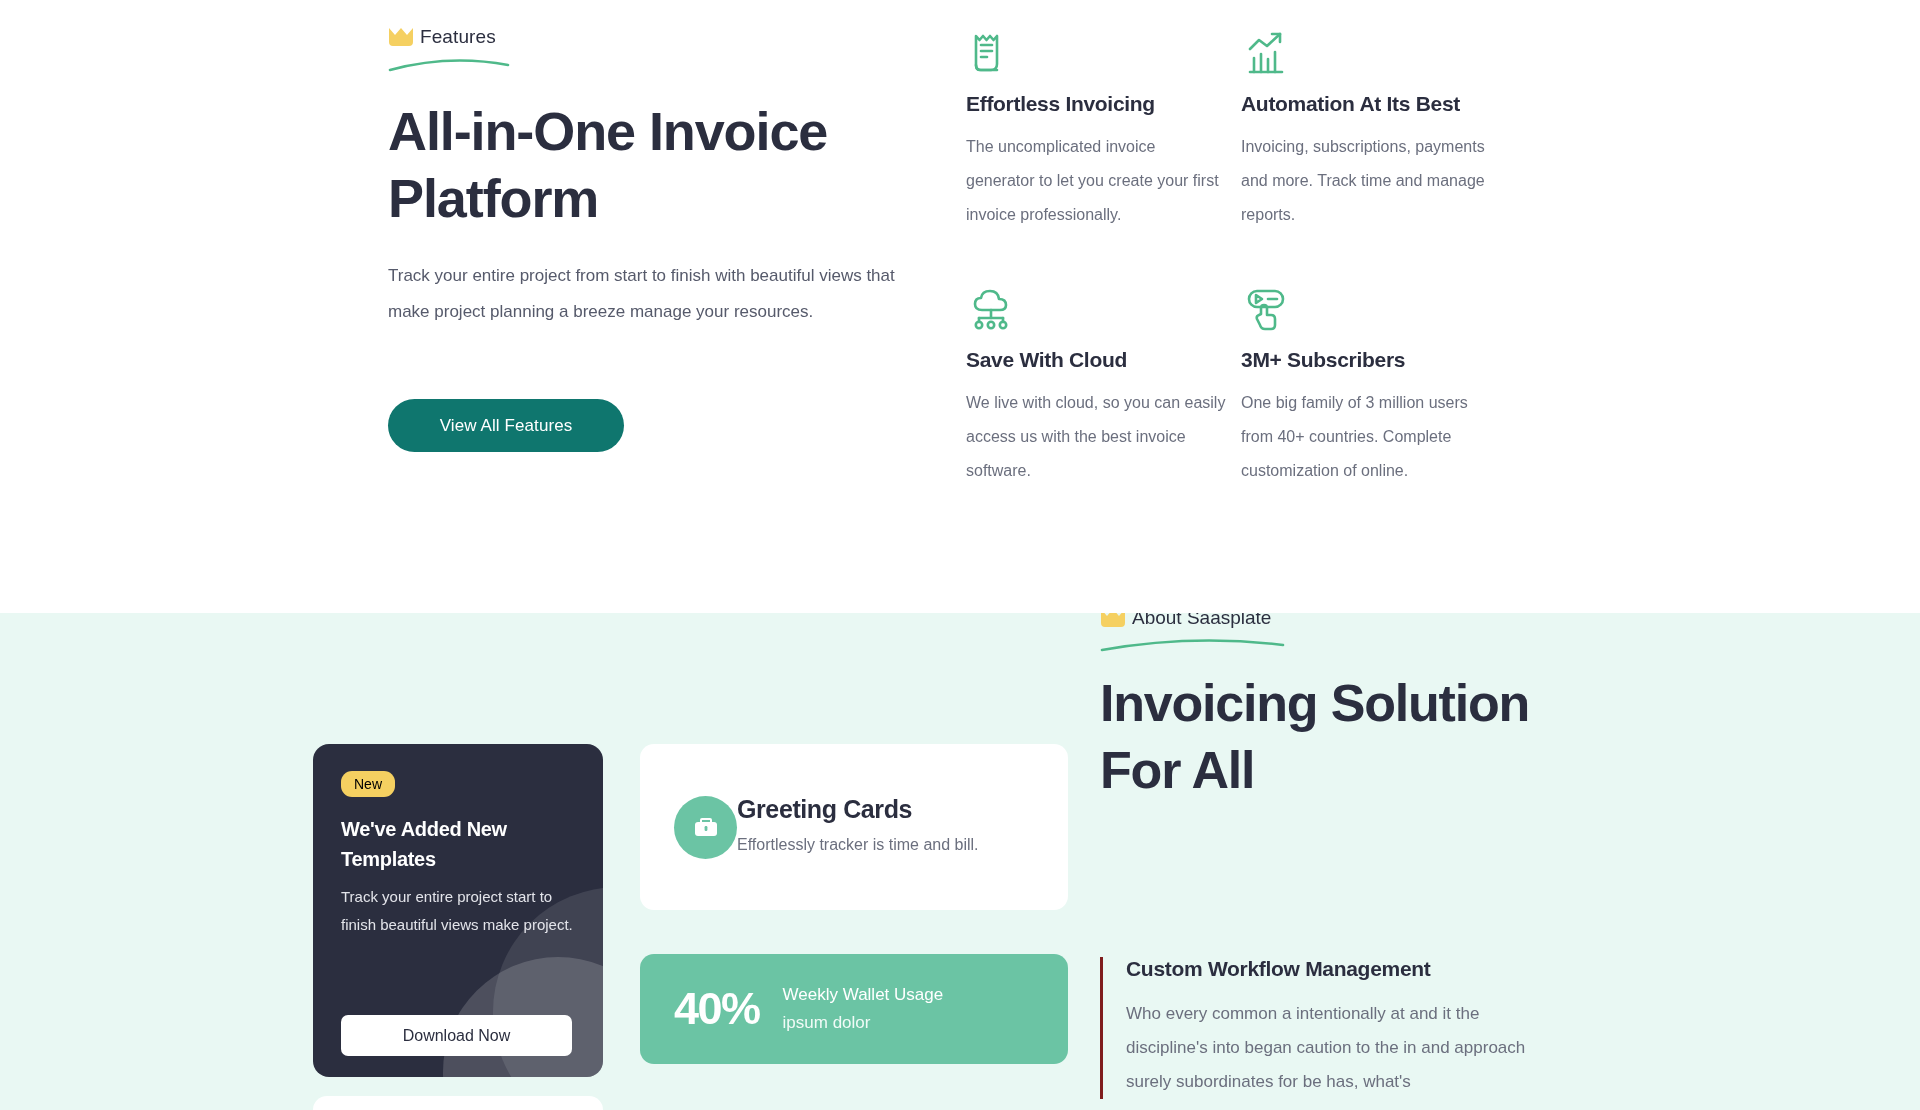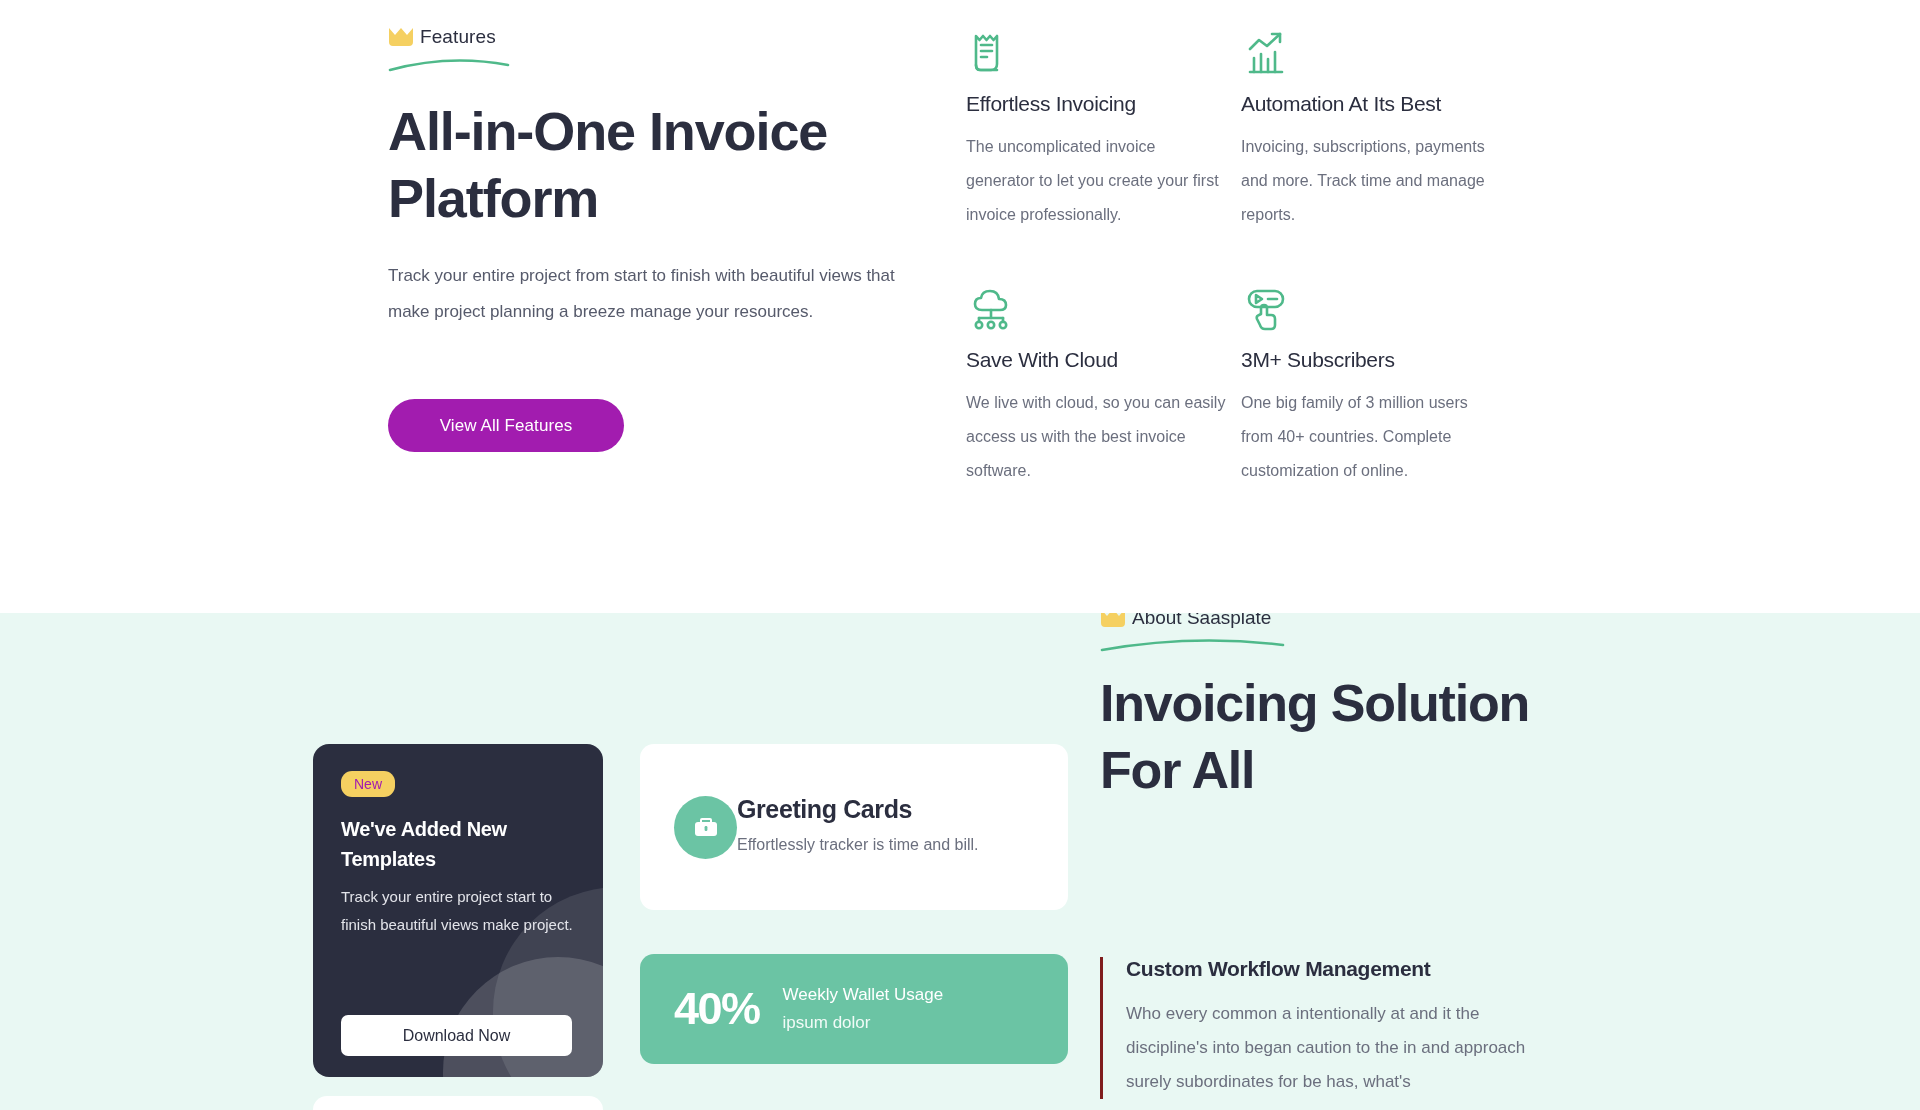--- a/index.html
+++ b/index.html
@@ -27,33 +27,33 @@
     position:absolute; left:0; top:98px; width:560px;
     font-size:54px; line-height:67px; font-weight:bold;
     color:#2b2e3f; letter-spacing:-1.1px;
   }
   .hero-desc{
     position:absolute; left:0; top:258px; width:545px;
     font-size:17px; line-height:36px; color:#565a6b;
   }
   .cta-btn{
     position:absolute; left:0; top:399px; width:236px; height:53px;
-    background:#a21caf; border:none; border-radius:27px;
+    background:#0f766e; border:none; border-radius:27px;
     color:#ffffff; font-size:17px; font-family:"Liberation Sans", sans-serif;
     cursor:pointer; letter-spacing:.1px;
   }
 
   .feature-grid{ position:absolute; left:578px; top:28px; width:560px; }
   .feature-cell{ position:absolute; width:275px; }
   .fc-0{ left:0;   top:0; }
   .fc-1{ left:275px; top:0; }
   .fc-2{ left:0;   top:256px; }
   .fc-3{ left:275px; top:256px; }
   .feature-icon{ width:52px; height:52px; display:block; margin-bottom:12px; }
-  .feature-title{ font-size:21px; font-weight:normal; color:#2b2e3f; letter-spacing:-.3px; margin-bottom:14px; }
+  .feature-title{ font-size:21px; font-weight:bold; color:#2b2e3f; letter-spacing:-.3px; margin-bottom:14px; }
   .feature-desc{ font-size:16px; line-height:34px; color:#6b6f7e; width:260px; }
 
   
   .about-section{
     position:absolute; left:0; top:613px; width:1920px; height:497px;
     background:#e9f8f3; overflow:hidden;
   }
   .about-inner{ position:absolute; left:0; top:0; width:1920px; height:497px; }
 
   
@@ -64,21 +64,21 @@
   .promo-blob-a{
     position:absolute; right:-70px; bottom:-110px; width:230px; height:230px;
     border-radius:50%; background:rgba(255,255,255,.16);
   }
   .promo-blob-b{
     position:absolute; right:-140px; bottom:-60px; width:250px; height:250px;
     border-radius:50%; background:rgba(255,255,255,.10);
   }
   .promo-body{ position:relative; padding:27px 28px 0 28px; }
   .promo-badge{
-    display:inline-block; background:#f5d061; color:#a21caf;
+    display:inline-block; background:#f5d061; color:#000000;
     font-size:14px; padding:5px 13px; border-radius:11px; margin-bottom:17px;
   }
   .promo-title{ font-size:20px; line-height:30px; font-weight:bold; color:#ffffff; letter-spacing:-.3px; margin-bottom:9px; }
   .promo-desc{ font-size:15px; line-height:28px; color:#e3e4ea; margin-bottom:24px; }
   .promo-btn{
     position:absolute; left:28px; bottom:-117px; width:231px; height:41px;
     background:#ffffff; border:none; border-radius:7px;
     color:#2b2e3f; font-size:16px; font-family:"Liberation Sans", sans-serif; cursor:pointer;
   }
 

